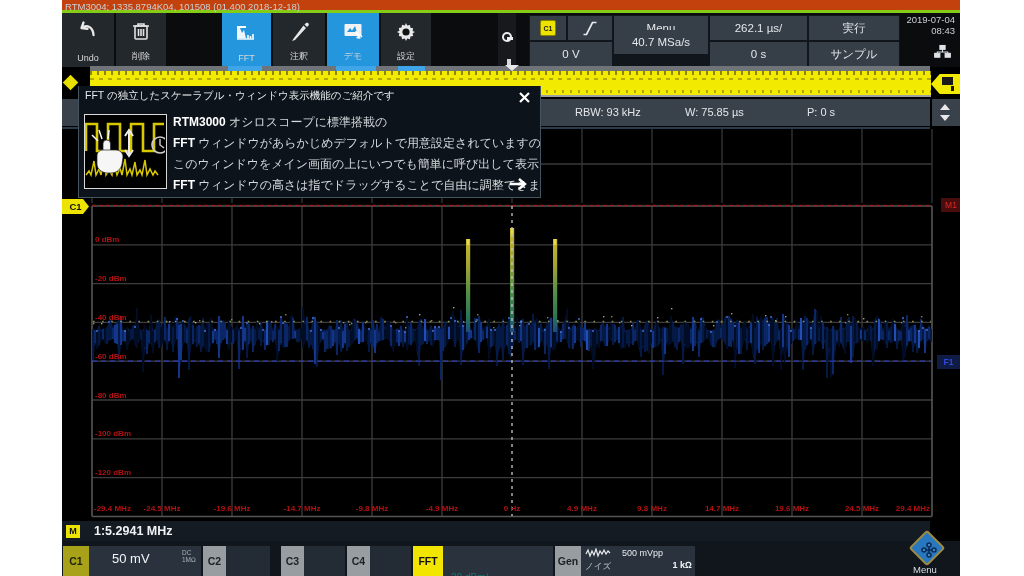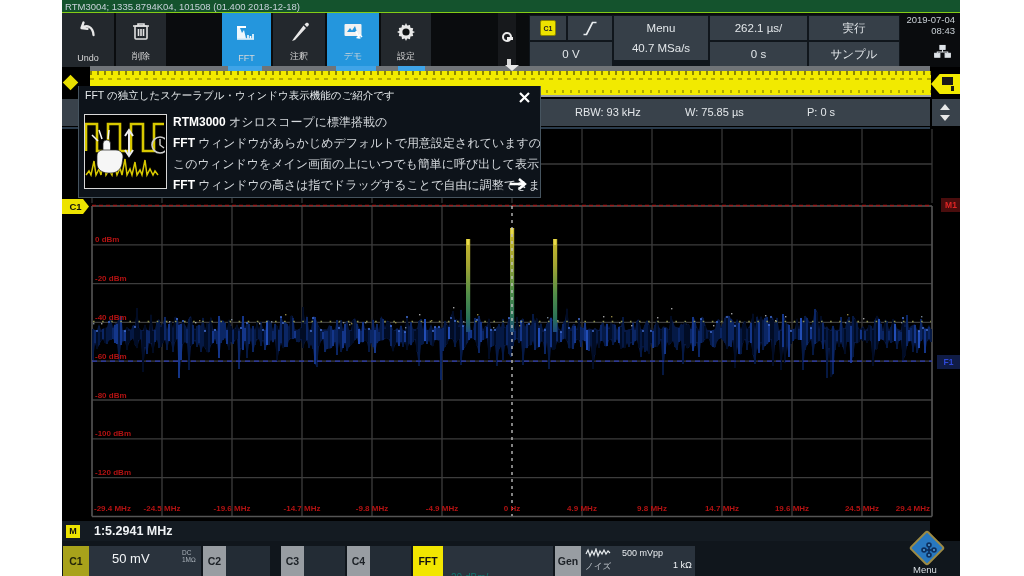--- a/index.html
+++ b/index.html
@@ -6,21 +6,21 @@
 .abs{position:absolute}
 .tbtn{position:absolute;top:13px;height:54px;background:#23282d}
 .tbtn .lb{position:absolute;bottom:4px;width:100%;text-align:center;font-size:9px;color:#d8d8d8}
 .blue{background:#2496dd}
 .cell{position:absolute;background:#363f48;color:#e3e7ea;font-size:11.5px;display:flex;align-items:center;justify-content:center}
 .rtab{position:absolute;top:546px;height:30px;background:#989da2;color:#1c2126;font-size:10.5px;font-weight:bold;display:flex;align-items:center;justify-content:center}
 .sect{position:absolute;top:546px;height:30px;background:#2a333d}
 </style></head><body>
 <div id="screen">
 
-<div class="abs" style="left:0;top:0;width:898px;height:13px;background:#14532d;border-bottom:1px solid #84cc16">
+<div class="abs" style="left:0;top:0;width:898px;height:13px;background:#c2410c;border-bottom:3px solid #84cc16">
  <div style="font-size:9.5px;color:#c8d2da;padding:1px 0 0 3px;letter-spacing:0">RTM3004; 1335.8794K04, 101508 (01.400 2018-12-18)</div>
 </div>
 
 <div class="abs" style="left:0;top:13px;width:898px;height:54px;background:#0a0c0e"></div>
 <div class="tbtn" style="left:0px;width:52px">
 <svg width="26" height="26" viewBox="0 0 26 26" style="position:absolute;left:13px;top:6px">
         <path d="M6.5 9 C12 5 18 8 18.5 16 M6.5 9l2-5.5 M6.5 9l6 .8" stroke="#e8e8e8" stroke-width="2.3" fill="none" stroke-linecap="round"></path>
       </svg>
 <div class="lb">Undo</div>
     </div>
@@ -83,21 +83,21 @@
     </div>
     <div class="cell" style="left:506px;top:16px;width:44px;height:24px">
       <svg width="16" height="18" viewBox="0 0 16 18">
         <path d="M1.5 15.5h3L10.5 3.5h4" stroke="#e8ecef" stroke-width="1.7" fill="none"></path>
       </svg>
     </div>
     <div class="cell" style="left:552px;top:16px;width:94px;height:24px">Menu</div>
     <div class="cell" style="left:648px;top:16px;width:97px;height:24px">262.1 µs/</div>
     <div class="cell" style="left:747px;top:16px;width:90px;height:24px">実行</div>
     <div class="cell" style="left:468px;top:42px;width:82px;height:24px">0 V</div>
-    <div class="cell" style="left:552px;top:36px;width:94px;height:24px">40.7 MSa/s</div>
+    <div class="cell" style="left:552px;top:30px;width:94px;height:24px">40.7 MSa/s</div>
     <div class="cell" style="left:648px;top:42px;width:97px;height:24px">0 s</div>
     <div class="cell" style="left:747px;top:42px;width:90px;height:24px">サンプル</div>
 
 <div class="abs" style="left:833px;top:15px;width:60px;text-align:right;font-size:9.5px;color:#c9d0d5;line-height:10.5px">2019-07-04<br>08:43</div>
 <svg class="abs" style="left:872px;top:44px" width="17" height="16" viewBox="0 0 26 24">
 <g fill="none" stroke="#dfe4e8" stroke-width="1.6">
 <rect x="9" y="2" width="8" height="6" fill="#dfe4e8"></rect>
 <rect x="1" y="14" width="8" height="6" fill="#dfe4e8"></rect>
 <rect x="17" y="14" width="8" height="6" fill="#dfe4e8"></rect>
 <path d="M13 8v4M5 14v-2h16v2"></path>
@@ -281,21 +281,21 @@
         <text x="590" y="511" class="rl" text-anchor="middle">9.8 MHz</text>
         <text x="660" y="511" class="rl" text-anchor="middle">14.7 MHz</text>
         <text x="730" y="511" class="rl" text-anchor="middle">19.6 MHz</text>
         <text x="800" y="511" class="rl" text-anchor="middle">24.5 MHz</text>
         <text x="868" y="511" class="rl" text-anchor="end">29.4 MHz</text>
 </g>
 </svg>
 
 <div class="abs" style="left:0;top:199px;width:27px;height:15px;background:#ede300;clip-path:polygon(0 0,78% 0,100% 50%,78% 100%,0 100%);color:#111;font-size:9.5px;font-weight:bold;text-align:center;line-height:15px">C1</div>
 
-<div class="abs" style="left:879px;top:198px;width:20px;height:14px;background:#4a0d0d;color:#e02525;font-size:8.5px;font-weight:bold;text-align:center;line-height:14px">M1</div>
+<div class="abs" style="left:879px;top:198px;width:20px;height:14px;background:#4a0d0d;color:#e02525;font-size:8.5px;font-weight:normal;text-align:center;line-height:14px">M1</div>
 <div class="abs" style="left:875px;top:355px;width:23px;height:14px;background:#101c46;color:#2e48d8;font-size:8.5px;font-weight:bold;text-align:center;line-height:14px">F1</div>
 
 <div class="abs" style="left:0;top:521px;width:868px;height:20px;background:#141b22"></div>
 <div class="abs" style="left:4px;top:525px;width:14px;height:13px;background:#ede300;color:#111;font-size:9px;font-weight:bold;text-align:center;line-height:13px">M</div>
 <div class="abs" style="left:32px;top:524px;font-size:12.5px;font-weight:bold;color:#f0f3f5">1:5.2941 MHz</div>
 
 <div class="abs" style="left:0;top:541px;width:898px;height:35px;background:#10161c"></div>
 
 <div class="rtab" style="left:1px;width:26px;background:#a8a21b;color:#22240a">C1</div>
 <div class="sect" style="left:27px;width:112px"></div>
@@ -310,21 +310,21 @@
 <div class="rtab" style="left:351px;width:30px;background:#f2e600;color:#111">FFT</div>
 <div class="sect" style="left:381px;width:110px"></div>
 <div class="abs" style="left:389px;top:572px;font-size:10px;color:#0f766e">20 dBm/</div>
 <div class="rtab" style="left:493px;width:26px">Gen</div>
 <div class="sect" style="left:519px;width:114px"></div>
 <svg class="abs" style="left:523px;top:548px" width="26" height="11" viewBox="0 0 26 11">
 <path d="M1 6l2-4 2 6 2-5 2 4 2-6 2 7 2-5 2 3 2-4 2 4 2-3 2 2" stroke="#e8ecef" stroke-width="1.2" fill="none"></path>
     </svg>
 <div class="abs" style="left:523px;top:561px;font-size:8.5px;color:#c4cad0">ノイズ</div>
 <div class="abs" style="left:560px;top:548px;width:70px;text-align:left;font-size:9px;color:#e8ecef">500 mVpp</div>
-<div class="abs" style="left:560px;top:560px;width:70px;text-align:right;font-size:9px;font-weight:normal;color:#f2f5f7">1 kΩ</div>
+<div class="abs" style="left:560px;top:560px;width:70px;text-align:right;font-size:9px;font-weight:bold;color:#f2f5f7">1 kΩ</div>
 
 <div class="abs" style="left:852px;top:535px;width:26px;height:26px;background:#2878c0;border:2.5px solid #9c8a45;transform:rotate(45deg);border-radius:3px"></div>
 <svg class="abs" style="left:853px;top:536px" width="28" height="28" viewBox="0 0 28 28">
 <g fill="#0d2f5e">
         <circle cx="14" cy="9" r="2.8"></circle>
         <circle cx="9" cy="14" r="2.8"></circle>
         <circle cx="19" cy="14" r="2.8"></circle>
         <circle cx="14" cy="19" r="2.8"></circle>
         <circle cx="14" cy="14" r="1.6"></circle>
       </g>

